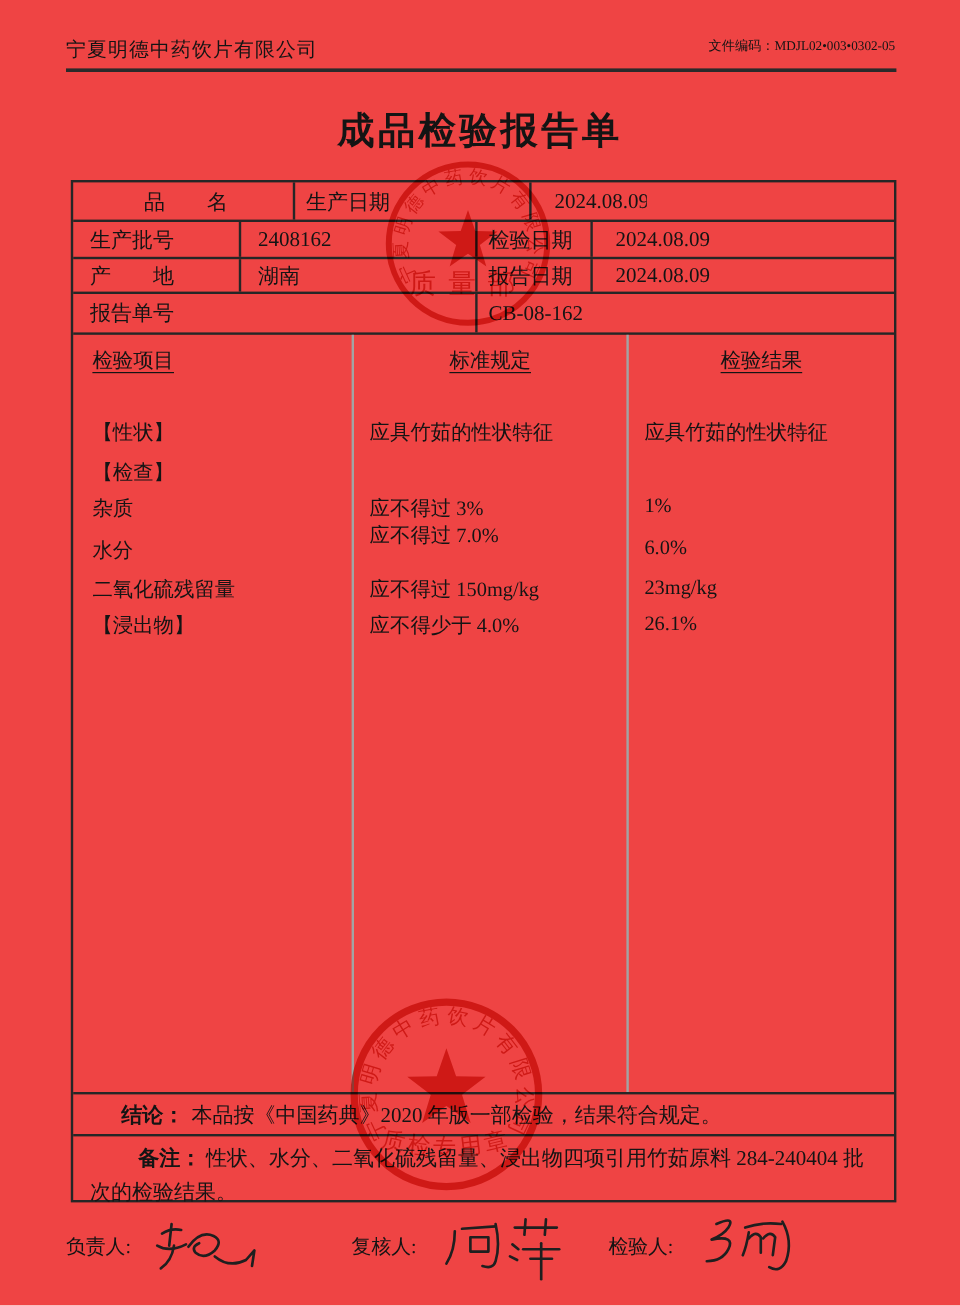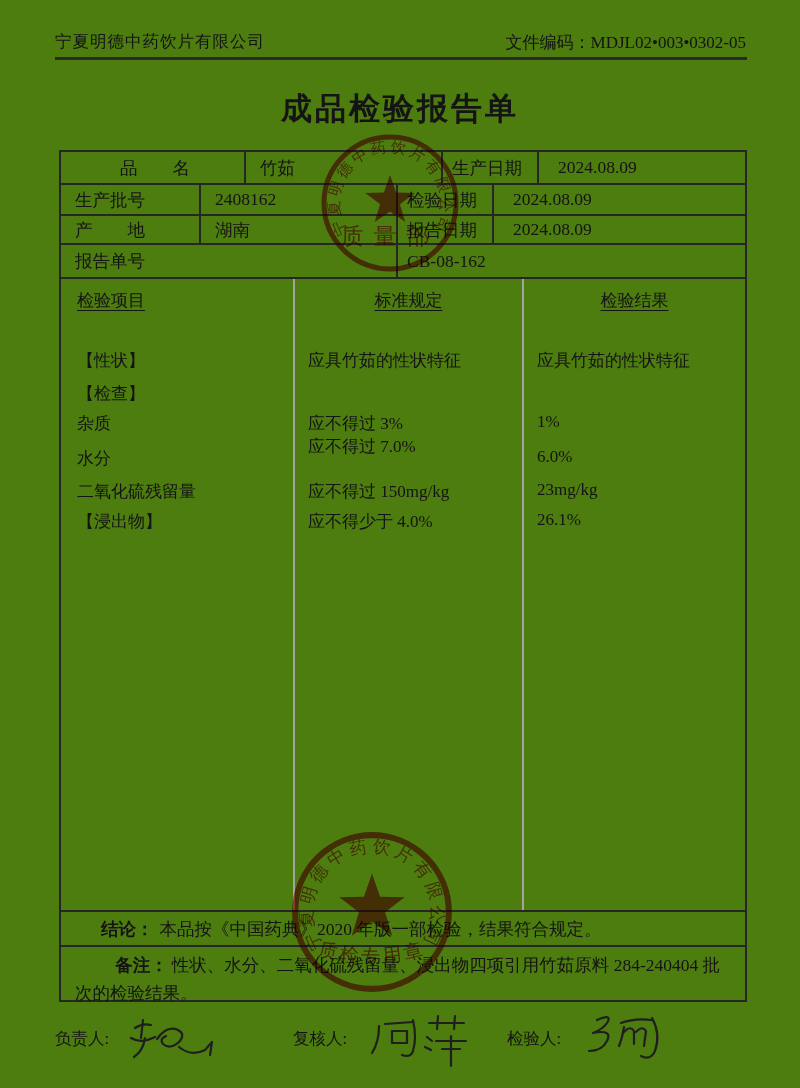--- a/index.html
+++ b/index.html
@@ -1,23 +1,23 @@
 <!DOCTYPE html>
 <html><head>
 <meta charset="utf-8">
 <style>
   * { margin:0; padding:0; box-sizing:border-box; }
   html,body { background:#ffffff; }
   .page {
-    position:relative; width:800px; height:1088px; background:#4d7c0f;
+    position:relative; width:800px; height:1088px; background:#ef4444;
     font-family:"Liberation Serif", serif; color:#141414; overflow:hidden;
   }
   
   .hdr-company { position:absolute; left:55px; top:31px; font-size:16.5px; letter-spacing:1px; }
-  .hdr-code    { position:absolute; right:54px; top:31px; font-size:17px; }
+  .hdr-code    { position:absolute; right:54px; top:31px; font-size:11px; }
   .hdr-rule    { position:absolute; left:55px; top:57px; width:692px; height:2.5px; background:#2a2a2a; }
   
   .title { position:absolute; left:0; top:88px; width:100%; text-align:center;
            font-size:31px; font-weight:bold; letter-spacing:3px; }
   
   .doc-table { position:absolute; left:59px; top:150px; width:688px; height:852px;
                border:2px solid #262626; font-size:17.5px; }
   .info-row { display:grid; border-bottom:2px solid #262626; }
   .r1 { height:33px;padding-left:45px; } .r2 { height:31px; } .r3 { height:29px; } .r4 { height:34px; }
   .cols4 { grid-template-columns:140px 197px 96px 1fr; }
@@ -63,21 +63,20 @@
   <div class="hdr-company">宁夏明德中药饮片有限公司</div>
   <div class="hdr-code">文件编码：MDJL02•003•0302-05</div>
   <div class="hdr-rule"></div>
 
   <div class="title">成品检验报告单</div>
 
   <div class="doc-table">
 
     <div class="info-row cols4 r1">
       <div class="cell rb">品　　名</div>
-      <div class="cell rb">竹茹</div>
       <div class="cell rb lab2">生产日期</div>
       <div class="cell val2">2024.08.09</div>
     </div>
 
     <div class="info-row cols4 r2">
       <div class="cell rb">生产批号</div>
       <div class="cell rb">2408162</div>
       <div class="cell rb lab2">检验日期</div>
       <div class="cell val2">2024.08.09</div>
     </div>

